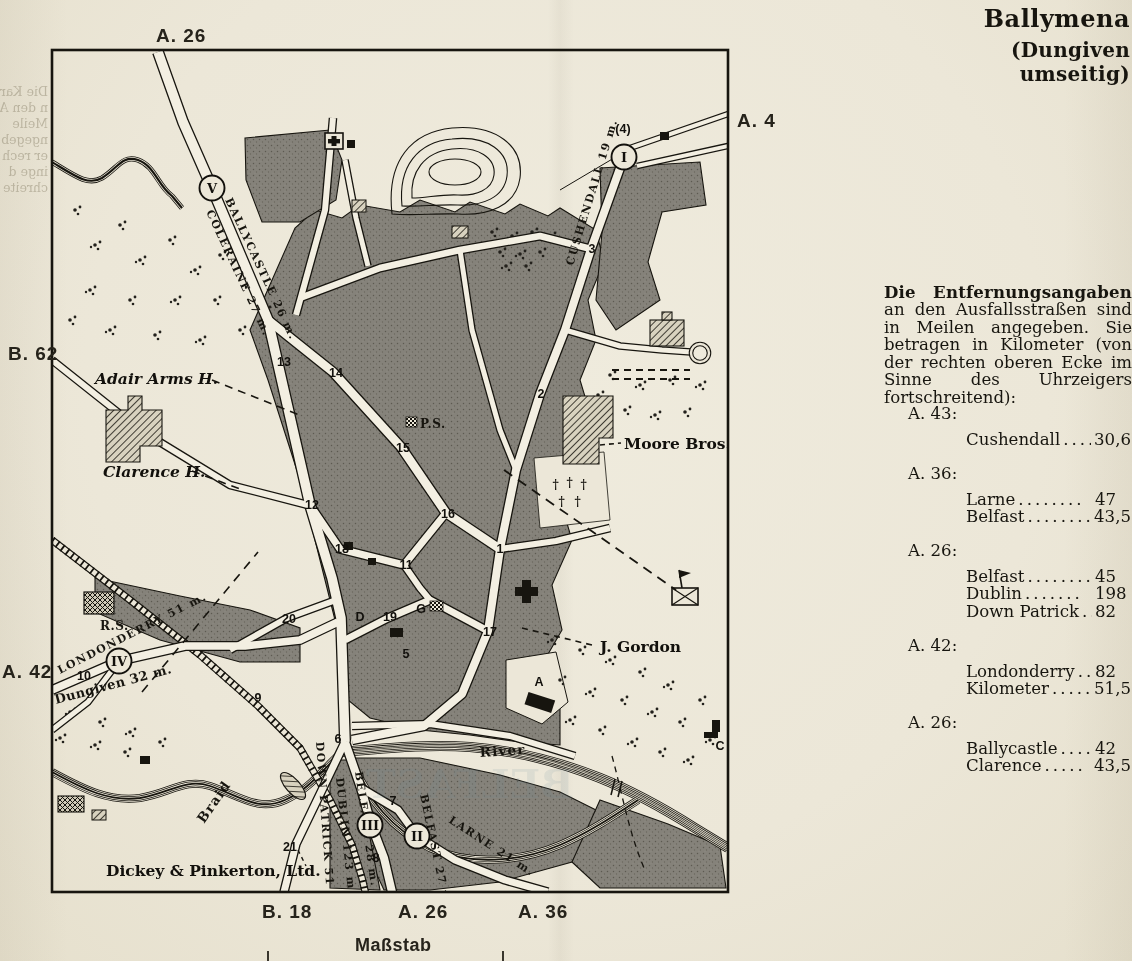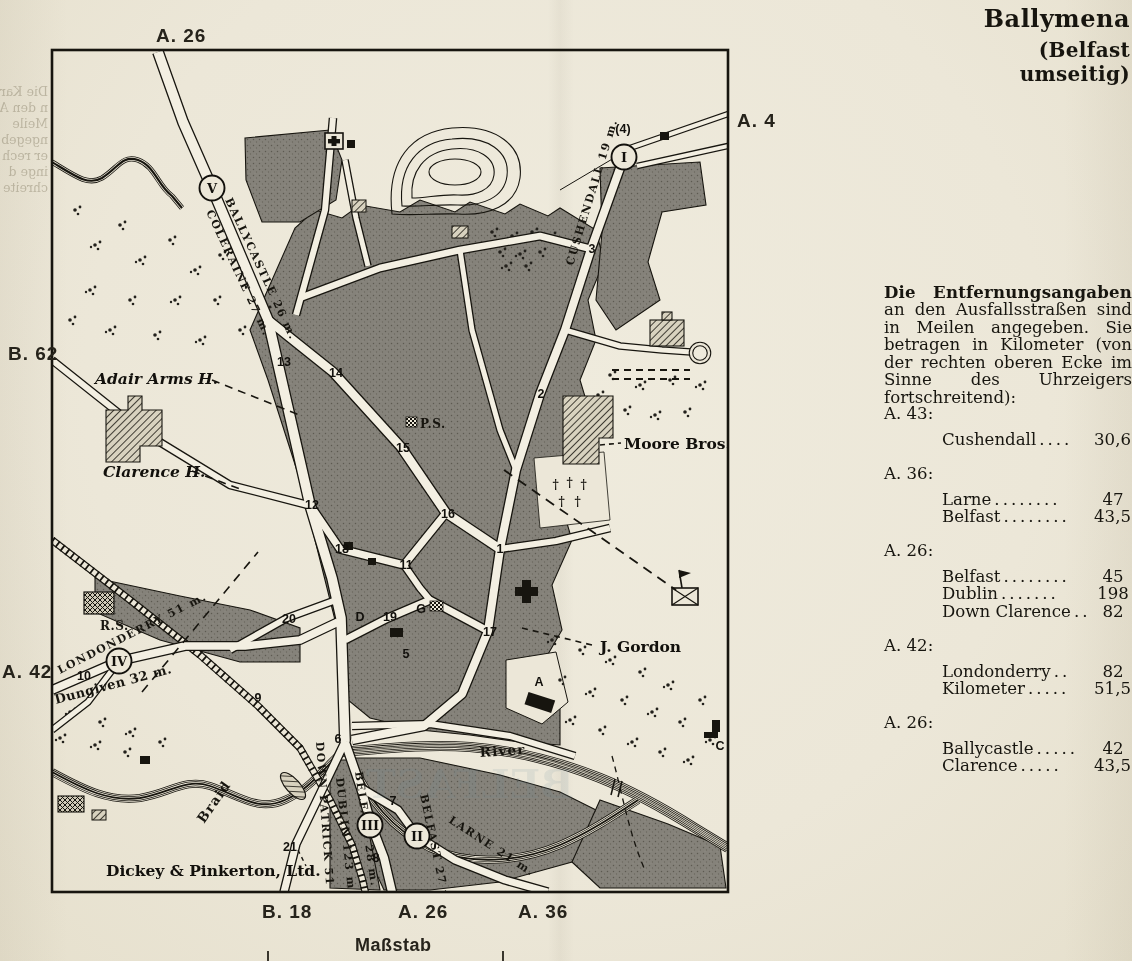--- a/index.html
+++ b/index.html
@@ -24,26 +24,26 @@
   .title-block{position:absolute;left:930px;top:6px;width:200px;text-align:right;}
   .title-main{font-size:24px;font-weight:bold;letter-spacing:.5px;line-height:1.1;}
   .title-sub{font-size:20px;font-weight:bold;margin-top:6px;letter-spacing:.3px;}
 
   .info-block{position:absolute;left:884px;top:267px;width:248px;
               font-size:16.6px;line-height:1.06;text-align:justify;}
   .info-block b{letter-spacing:.2px;}
 
   .dist-block{position:absolute;left:884px;top:404px;width:247px;font-size:16.6px;}
   .dgroup{display:flex;margin-bottom:15px;}
-  .droad{width:58px;flex:0 0 58px;white-space:nowrap;}
+  .droad{width:58px;flex:0 0 58px;white-space:nowrap;margin-left:24px;}
   .drows{flex:1;min-width:0;margin-top:27px;}
   .drow{display:flex;line-height:17.6px;}
   .dplace{white-space:nowrap;}
   .dlead{flex:1;overflow:hidden;white-space:nowrap;letter-spacing:3px;margin:0 3px;}
-  .dval{flex:0 0 auto;min-width:36px;text-align:center;white-space:nowrap;}
+  .dval{flex:0 0 auto;min-width:36px;text-align:left;white-space:nowrap;}
 
   .showthrough{position:absolute;left:0px;top:84px;width:48px;
                transform:scaleX(-1);opacity:.5;color:#938b74;
                font-size:12.5px;line-height:16px;overflow:hidden;white-space:nowrap;}
 </style>
 </head>
 <body>
 
 <div class="page">
 
@@ -682,21 +682,21 @@
       <g stroke="#26231b" stroke-width="1.8">
         <line x1="268" y1="951" x2="268" y2="961"></line>
         <line x1="503" y1="951" x2="503" y2="961"></line>
       </g>
     </g>
   </svg>
 
   
   <div class="title-block">
     <div class="title-main">Ballymena</div>
-    <div class="title-sub">(Belfast umseitig)</div>
+    <div class="title-sub">(Dungiven umseitig)</div>
   </div>
 
   <p class="info-block"><b>Die Entfernungsangaben</b> <span>an den Ausfallsstraßen sind in Meilen angegeben.  Sie betragen in Kilometer (von der rechten oberen Ecke im Sinne des Uhrzeigers fortschreitend):</span></p>
 
   <div class="dist-block">
     <div class="dgroup">
       <div class="droad">A. 43:</div>
       <div class="drows">
         <div class="drow">
             <span class="dplace">Cushendall</span>
@@ -727,21 +727,21 @@
             <span class="dplace">Belfast</span>
             <span class="dlead">........</span>
             <span class="dval">45</span>
           </div>
         <div class="drow">
             <span class="dplace">Dublin</span>
             <span class="dlead">.......</span>
             <span class="dval">198</span>
           </div>
         <div class="drow">
-            <span class="dplace">Down Clarence</span>
+            <span class="dplace">Down Patrick</span>
             <span class="dlead">..</span>
             <span class="dval">82</span>
           </div>
       </div>
     </div>
     <div class="dgroup">
       <div class="droad">A. 42:</div>
       <div class="drows">
         <div class="drow">
             <span class="dplace">Londonderry</span>

